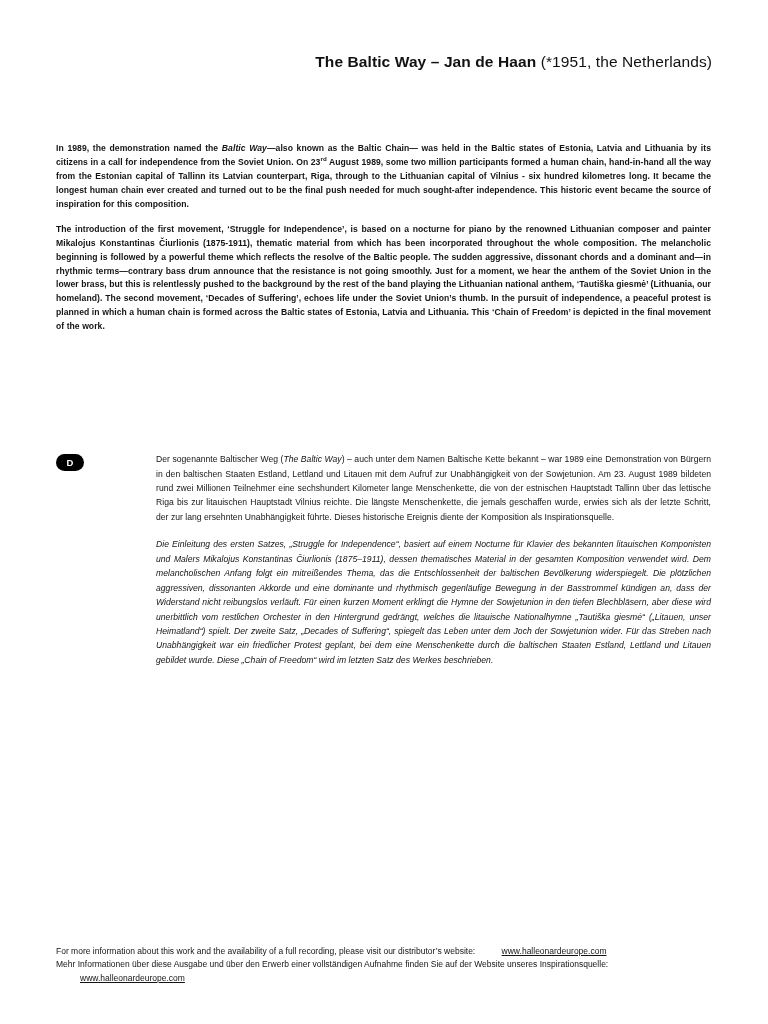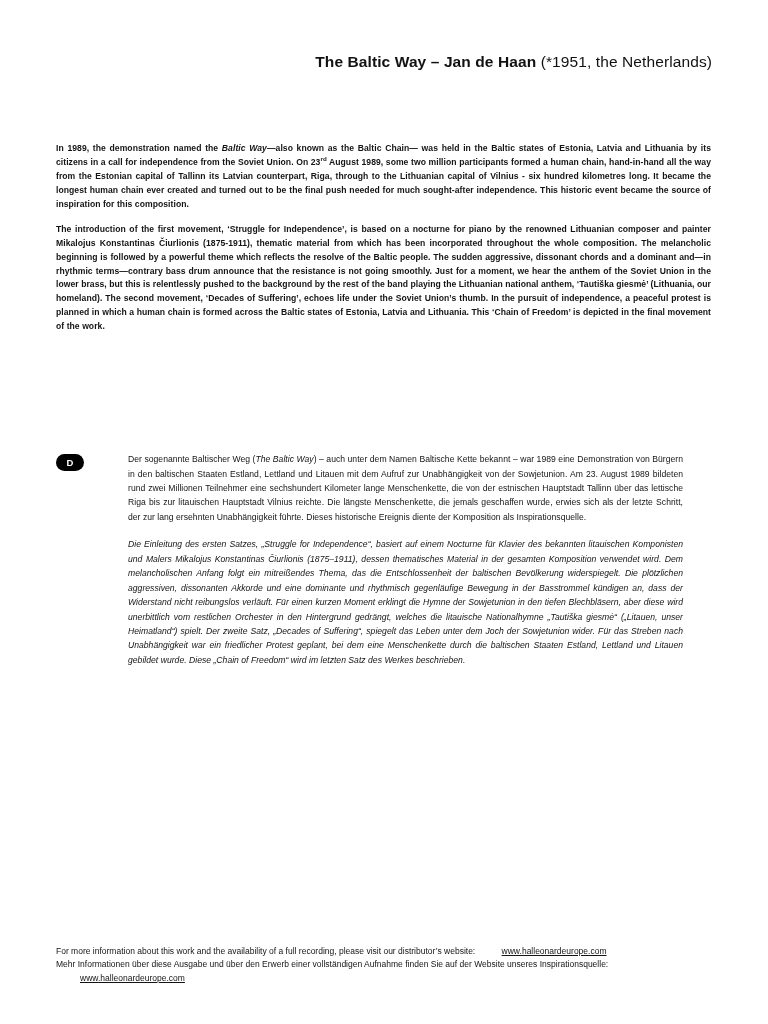--- a/index.html
+++ b/index.html
@@ -76,21 +76,21 @@
     background: #000000;
     color: #ffffff;
     font-size: 9.5px;
     font-weight: 700;
     display: flex;
     align-items: center;
     justify-content: center;
     letter-spacing: 0.3px;
   }
   .de-body {
-    margin-left: 72px;
+    margin-left: 100px;
     width: 555px;
   }
   .de-body p {
     font-size: 8.6px;
     line-height: 1.68;
     text-align: justify;
     margin: 0 0 13px 0;
     font-weight: 400;
     color: #141414;
     letter-spacing: 0.02px;

